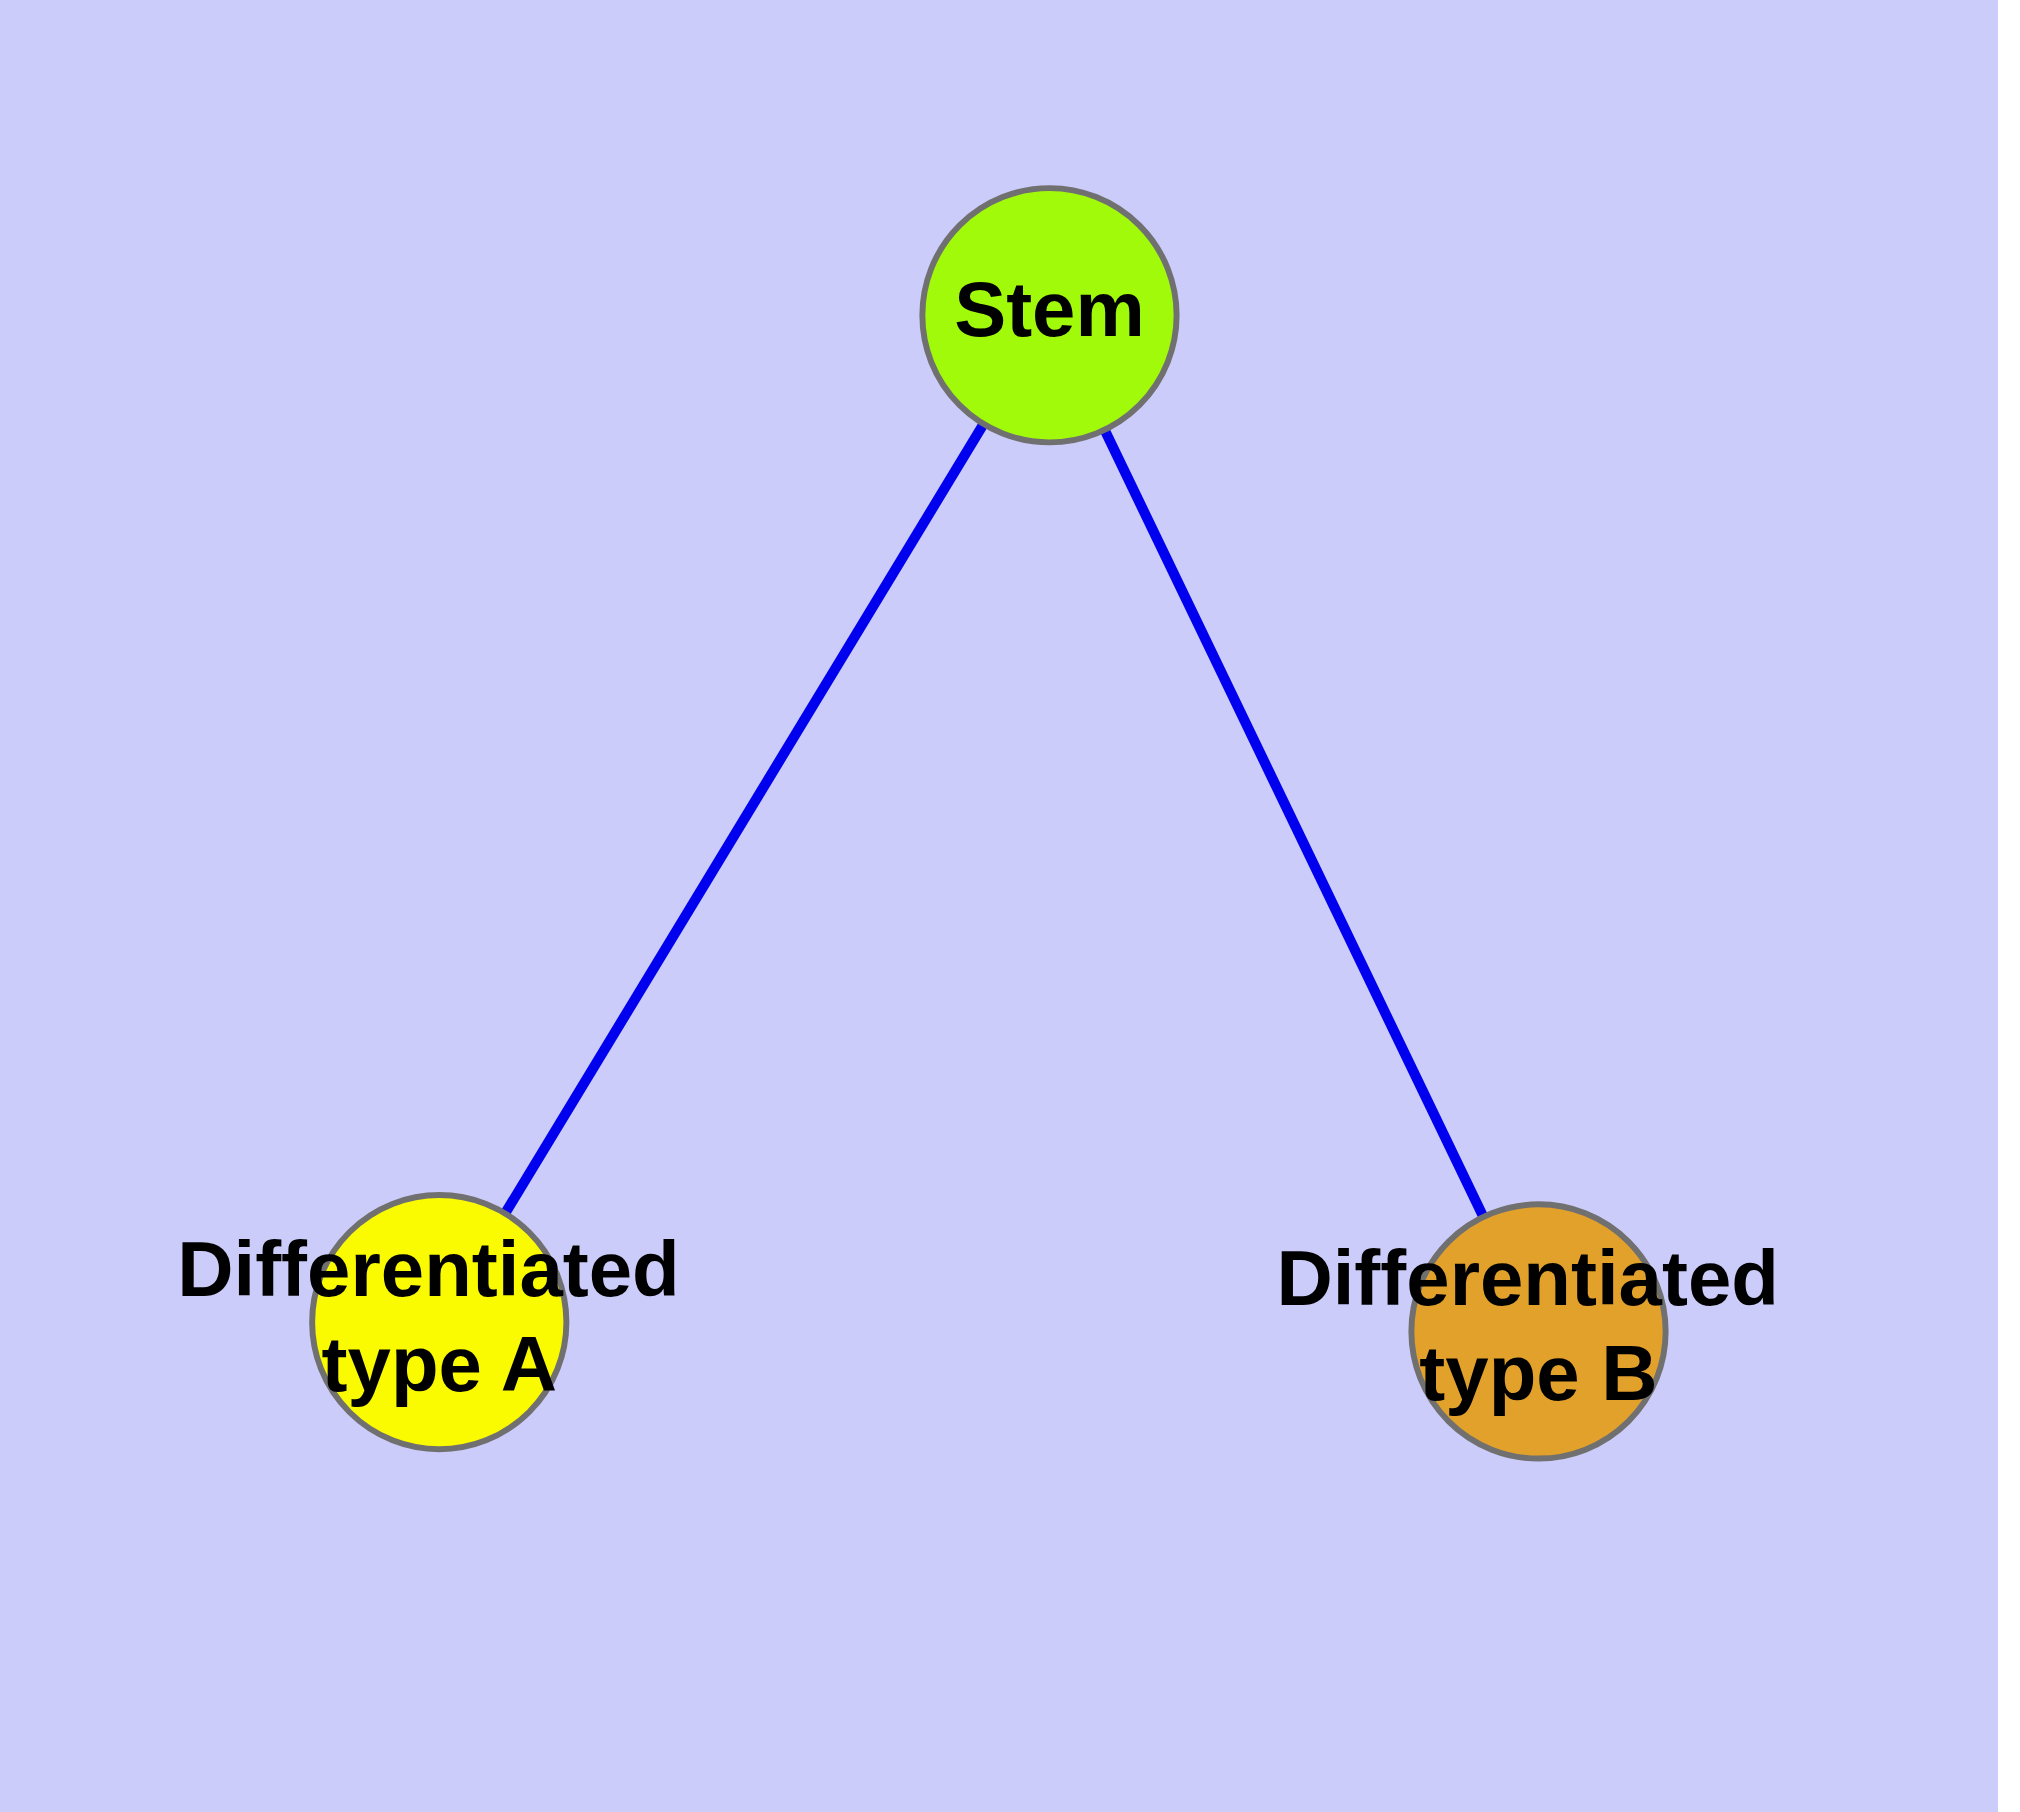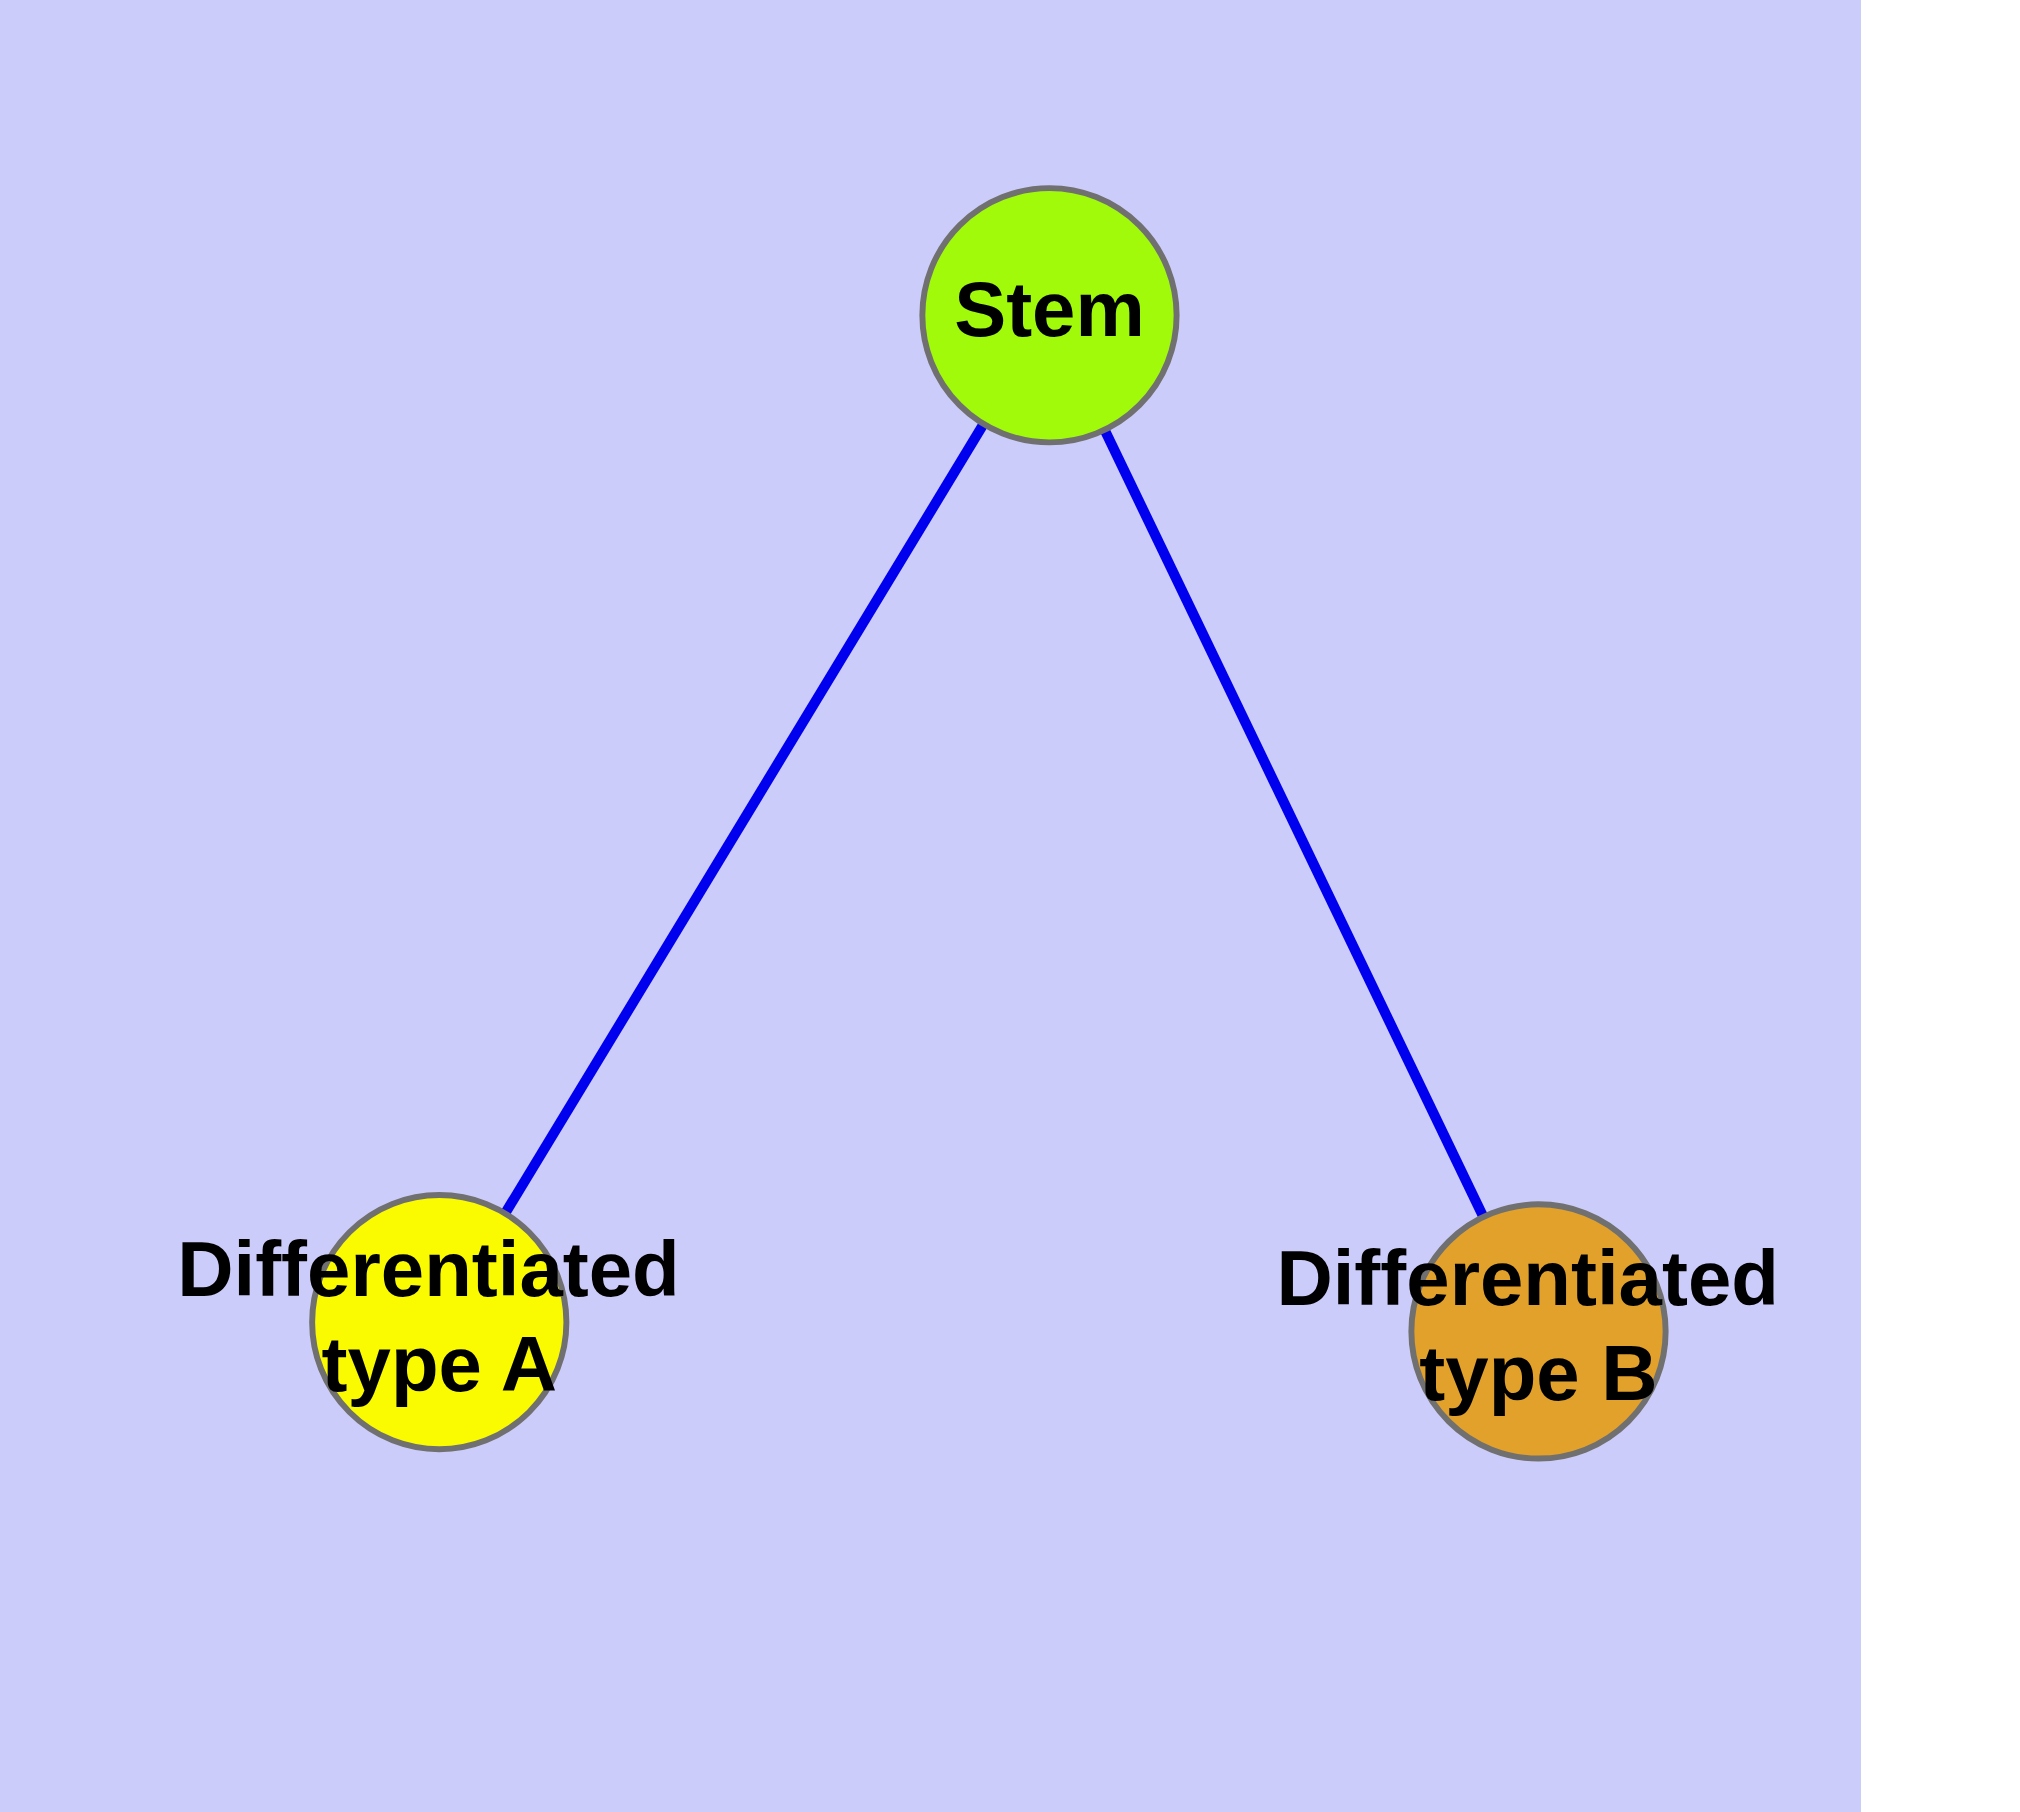--- a/index.html
+++ b/index.html
@@ -2,25 +2,24 @@
 <html style="font-size:13.6px"><head>
 <meta charset="utf-8">
 <style>
   html, body {
     margin: 0;
     padding: 0;
     background: #ffffff;
   }
   #canvas {
     position: relative;
-    width: 1841px;
+    width: 1998px;
     height: 1812px;
     overflow: hidden;
     font-family: "Liberation Sans", sans-serif;
-    padding-left: 20px;
   }
   #graph-svg {
     position: absolute;
     top: 0;
     left: 0;
     width: 2021px;
     height: 1812px;
     display: block;
   }
   .node-label {

